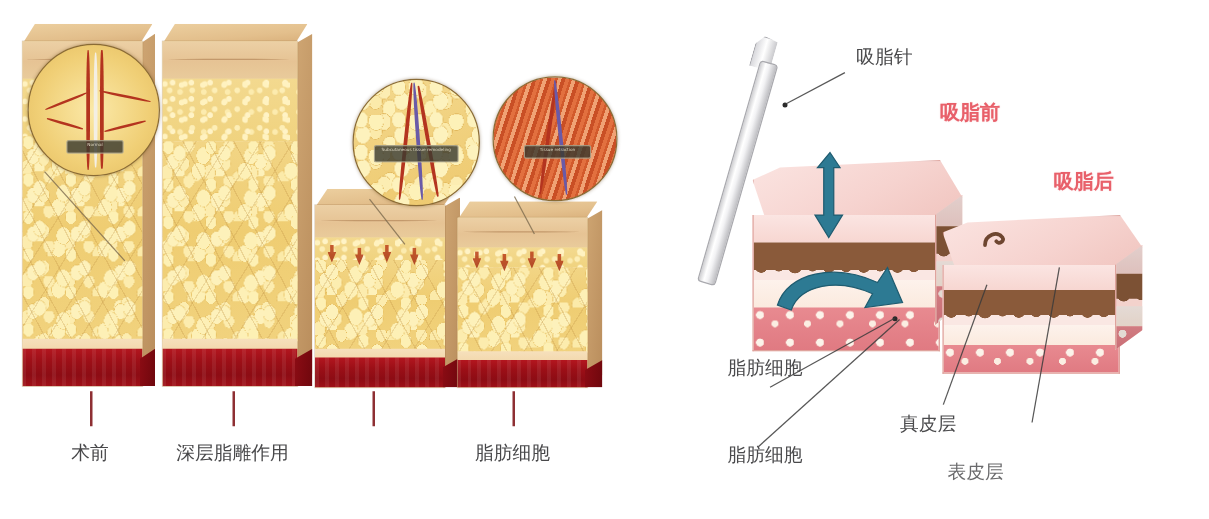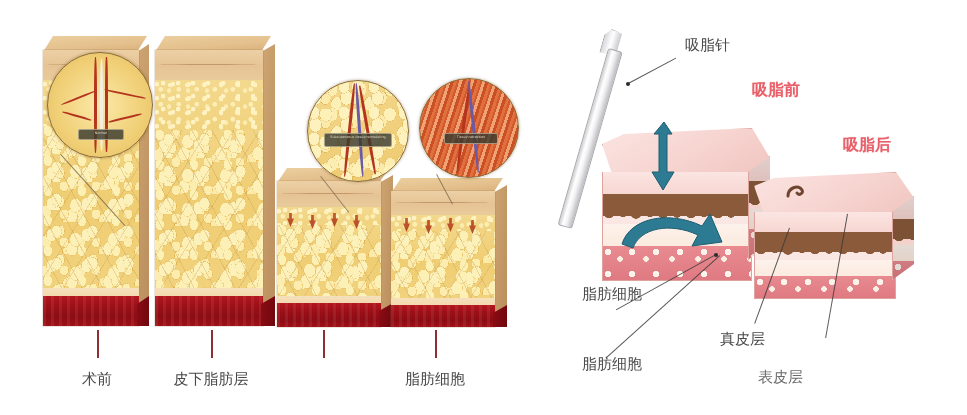--- a/index.html
+++ b/index.html
@@ -16,21 +16,21 @@
     width: 967px;
     height: 415px;
     background: #ffffff;
     overflow: hidden;
   }
 
   
   .abs { position: absolute; }
 
   
-  #left-panel { position: absolute; left: 0; top: 18px; width: 560px; height: 397px; margin-left: 25px; }
+  #left-panel { position: absolute; left: 0; top: 1px; width: 560px; height: 397px; }
 
   .stage-block { position: absolute; }
 
   
   .slab-front {
     position: absolute;
     left: 0;
     overflow: hidden;
     background: #f0d9a8;
     box-shadow: 0 0 0 0.5px rgba(150,110,60,.35);
@@ -436,21 +436,21 @@
       </div>
     </div>
     <div class="mag-leader" style="left:412px; top:156px; width:34px; transform: rotate(62deg);"></div>
 
     <div class="tick" style="left:72px;  top:312px; height:28px;"></div>
     <div class="tick" style="left:186px; top:312px; height:28px;"></div>
     <div class="tick" style="left:298px; top:312px; height:28px;"></div>
     <div class="tick" style="left:410px; top:312px; height:28px;"></div>
 
     <div class="stage-caption" style="left:72px;  top:352px;">术前</div>
-    <div class="stage-caption" style="left:186px; top:352px;">皮下脂肪层</div>
+    <div class="stage-caption" style="left:186px; top:352px;">深层脂雕作用</div>
     <div class="stage-caption" style="left:410px; top:352px;">脂肪细胞</div>
   </div>
 
   <div id="right-panel">
 
     <div class="cube" style="left:28px; top:128px; width:200px; height:160px;">
       <div class="cube-top" style="left:14px; top:0; width:168px; height:50px;
                   clip-path: polygon(22px 6px, 150px 0, 168px 30px, 148px 50px, 10px 46px, 0 16px);"></div>
       <div class="cube-front" style="left:14px; top:44px; width:148px; height:108px;">
         <div class="ly-epi" style="height:22px;"></div>

